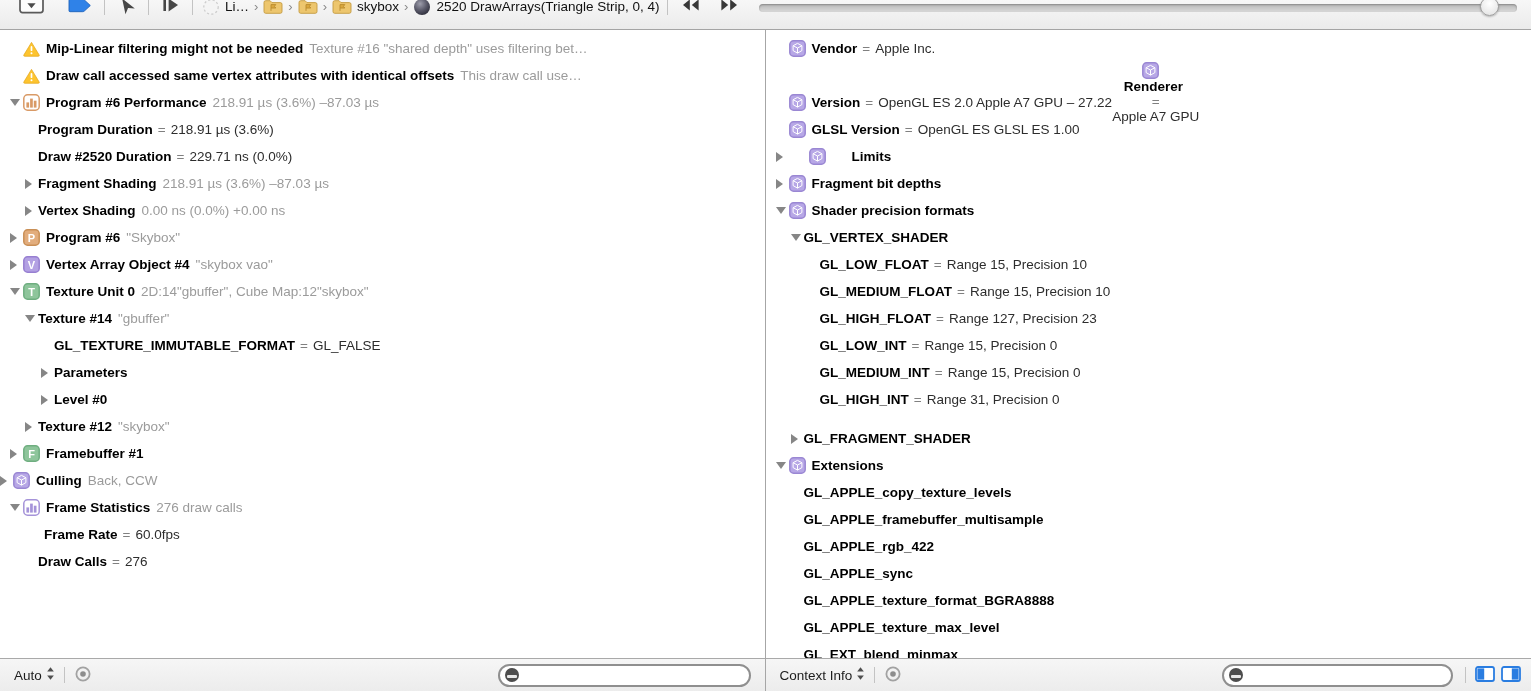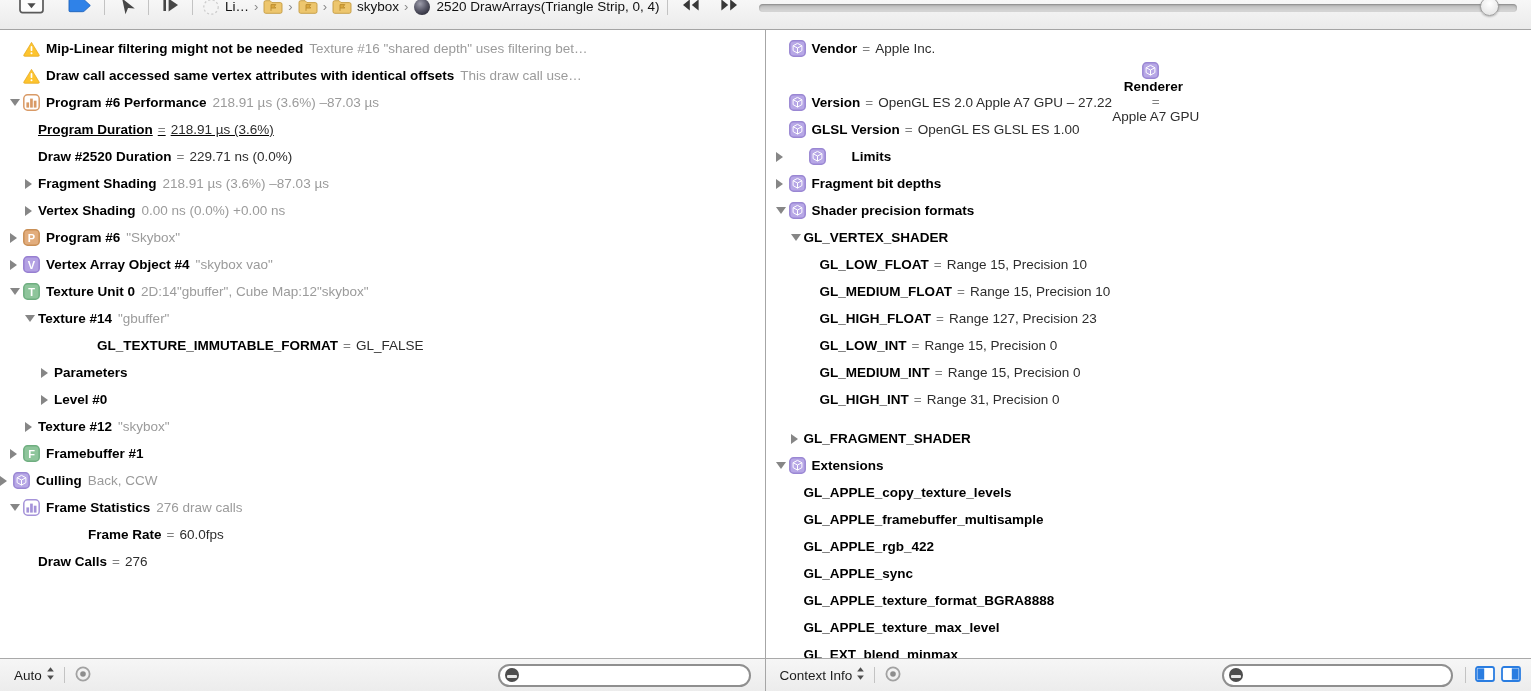--- a/index.html
+++ b/index.html
@@ -211,21 +211,21 @@
             <svg width="17" height="17" viewBox="0 0 17 17">
               <rect x="0.8" y="0.8" width="15.4" height="15.4" rx="3.8" fill="#fff" stroke="#d99a66" stroke-width="1.5"></rect>
               <rect x="3.4" y="8.4" width="2.7" height="5.2" fill="#d99a66"></rect>
               <rect x="7.1" y="4.6" width="2.7" height="9" fill="#d99a66"></rect>
               <rect x="10.8" y="6.7" width="2.7" height="6.9" fill="#d99a66"></rect>
             </svg>
           </span>
           <span class="lbl">Program #6 Performance</span>
           <span class="sfx">218.91 µs (3.6%) –87.03 µs</span>
         </div>
-        <div class="row" style="padding-left: 25px; text-decoration: underline;">
+        <div class="row" style="padding-left: 25px;">
           <span class="disc"></span>
           <span class="lbl">Program Duration</span>
           <span class="eq">=</span>
           <span class="val">218.91 µs (3.6%)</span>
         </div>
         <div class="row" style="padding-left: 25px;">
           <span class="disc"></span>
           <span class="lbl">Draw #2520 Duration</span>
           <span class="eq">=</span>
           <span class="val">229.71 ns (0.0%)</span>
@@ -283,21 +283,21 @@
           <span class="lbl">Texture Unit 0</span>
           <span class="sfx">2D:14"gbuffer", Cube Map:12"skybox"</span>
         </div>
         <div class="row" style="padding-left: 25px;">
           <span class="disc">
             <span class="tri-o"></span>
           </span>
           <span class="lbl">Texture #14</span>
           <span class="sfx">"gbuffer"</span>
         </div>
-        <div class="row" style="padding-left: 41px; margin-left: 43px;">
+        <div class="row" style="padding-left: 41px;">
           <span class="disc"></span>
           <span class="lbl">GL_TEXTURE_IMMUTABLE_FORMAT</span>
           <span class="eq">=</span>
           <span class="val">GL_FALSE</span>
         </div>
         <div class="row" style="padding-left: 41px;">
           <span class="disc">
             <span class="tri-c"></span>
           </span>
           <span class="lbl">Parameters</span>
@@ -348,21 +348,21 @@
             <svg width="17" height="17" viewBox="0 0 17 17">
               <rect x="0.8" y="0.8" width="15.4" height="15.4" rx="3.8" fill="#fff" stroke="#a593d9" stroke-width="1.5"></rect>
               <rect x="3.4" y="8.4" width="2.7" height="5.2" fill="#a593d9"></rect>
               <rect x="7.1" y="4.6" width="2.7" height="9" fill="#a593d9"></rect>
               <rect x="10.8" y="6.7" width="2.7" height="6.9" fill="#a593d9"></rect>
             </svg>
           </span>
           <span class="lbl">Frame Statistics</span>
           <span class="sfx">276 draw calls</span>
         </div>
-        <div class="row" style="padding-left: 31px; margin-left: 44px;">
+        <div class="row" style="padding-left: 31px;">
           <span class="disc"></span>
           <span class="lbl">Frame Rate</span>
           <span class="eq">=</span>
           <span class="val">60.0fps</span>
         </div>
         <div class="row" style="padding-left: 25px;">
           <span class="disc"></span>
           <span class="lbl">Draw Calls</span>
           <span class="eq">=</span>
           <span class="val">276</span>

